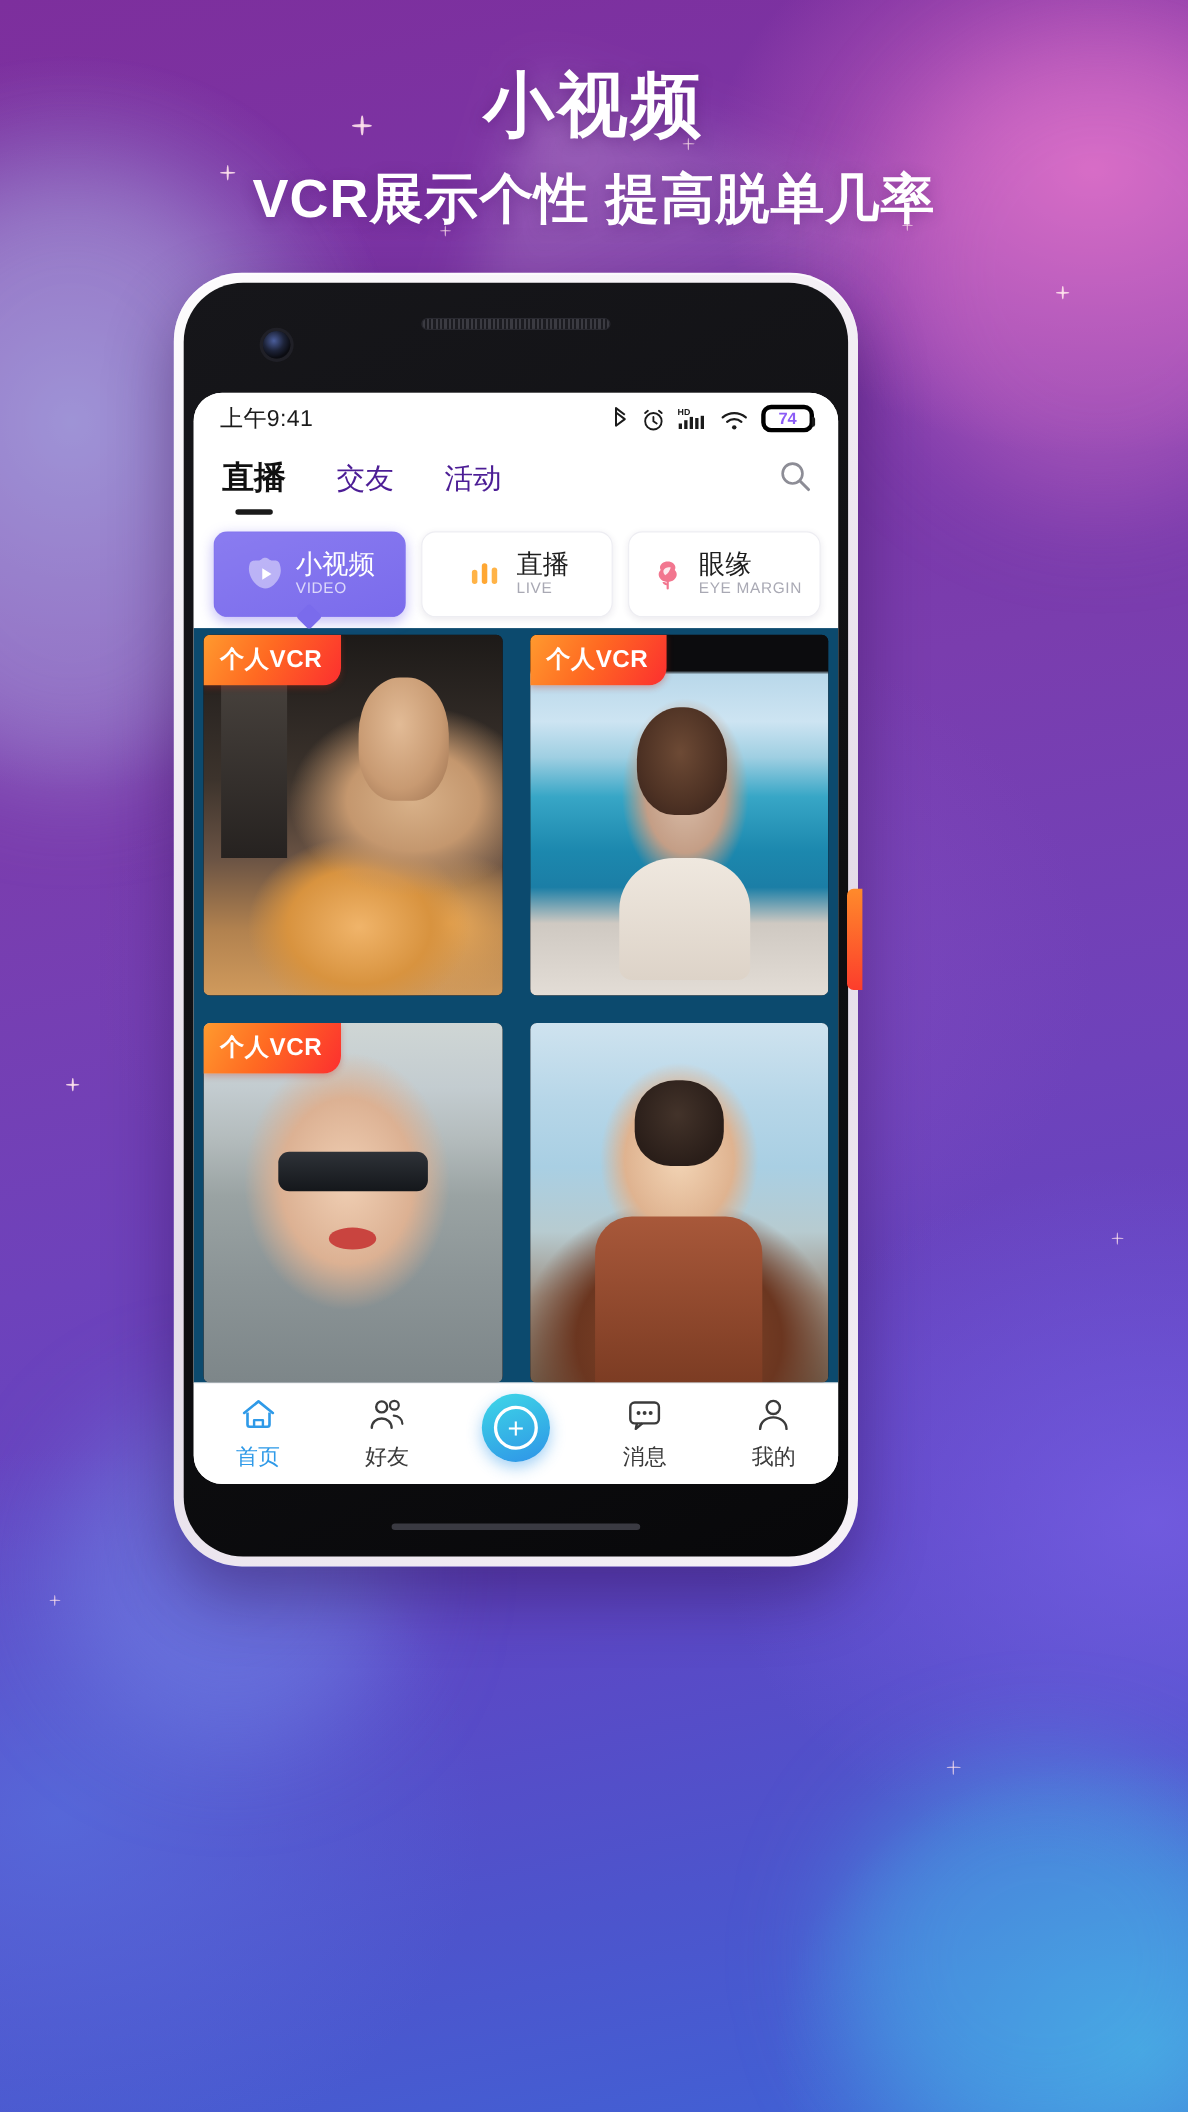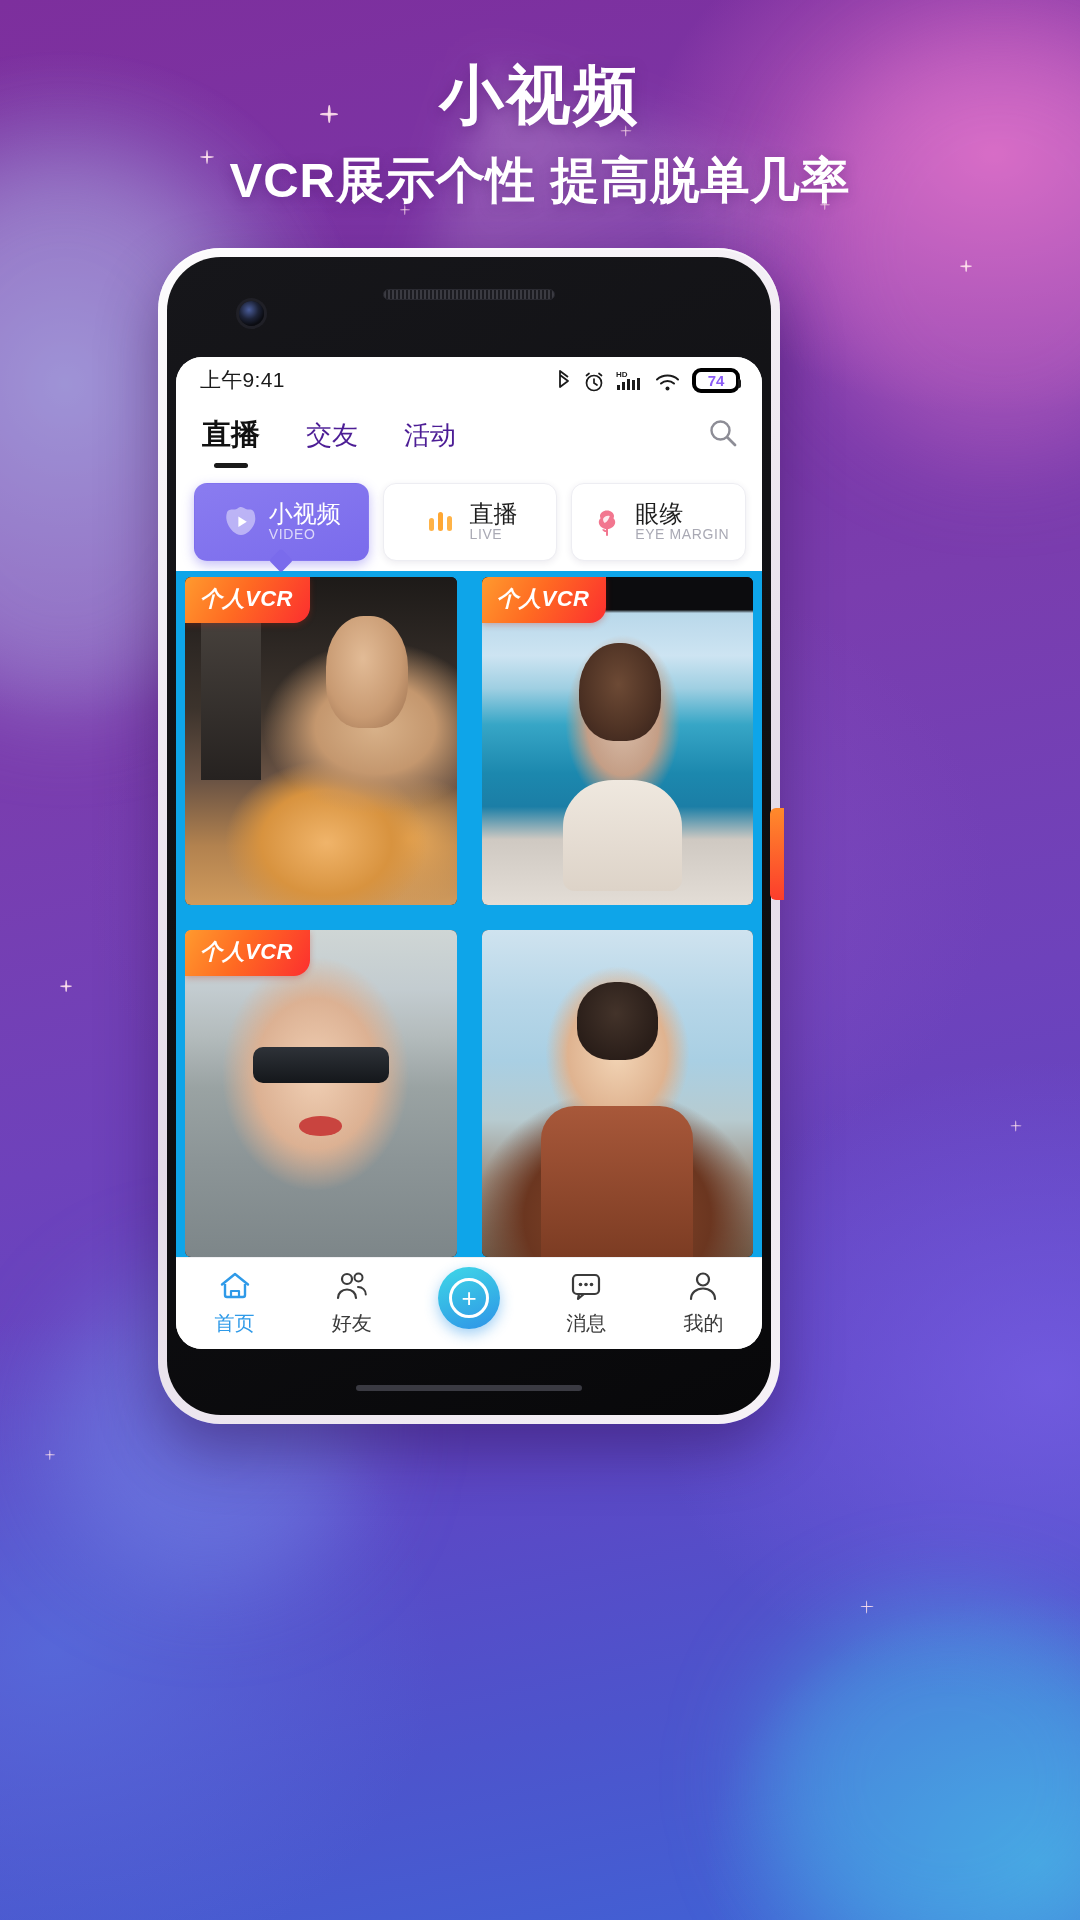--- a/index.html
+++ b/index.html
@@ -154,21 +154,21 @@
   .chip-icon { width:38px; height:38px; flex:0 0 38px; }
   .chip-text { display:flex; flex-direction:column; line-height:1.08; }
   .chip-cn { font-size:24px; color:#1d1d1d; }
   .chip-en { font-size:14px; color:#a9a9b4; letter-spacing:.6px; }
   .chip.active .chip-cn { color:#fff; }
   .chip.active .chip-en { color:rgba(255,255,255,.72); }
 
   
   #feed {
     flex:1; display:grid; grid-template-columns:1fr 1fr;
-    gap:25px; padding:6px 9px 0 9px; background:#0ea5e9; overflow:hidden;font-style:italic;
+    gap:25px; padding:6px 9px 0 9px; background:#0c4a6e; overflow:hidden;
   }
   .card {
     position:relative; border-radius:6px; overflow:hidden;
     background:#101014; cursor:pointer;
   }
   .vcr-badge {
     position:absolute; top:0; left:0; z-index:3;
     padding:7px 17px 9px 15px;
     border-radius:0 0 16px 0;
     background:linear-gradient(120deg,#ff9a2e 0%,#ff6a22 45%,#fc2f2f 100%);

